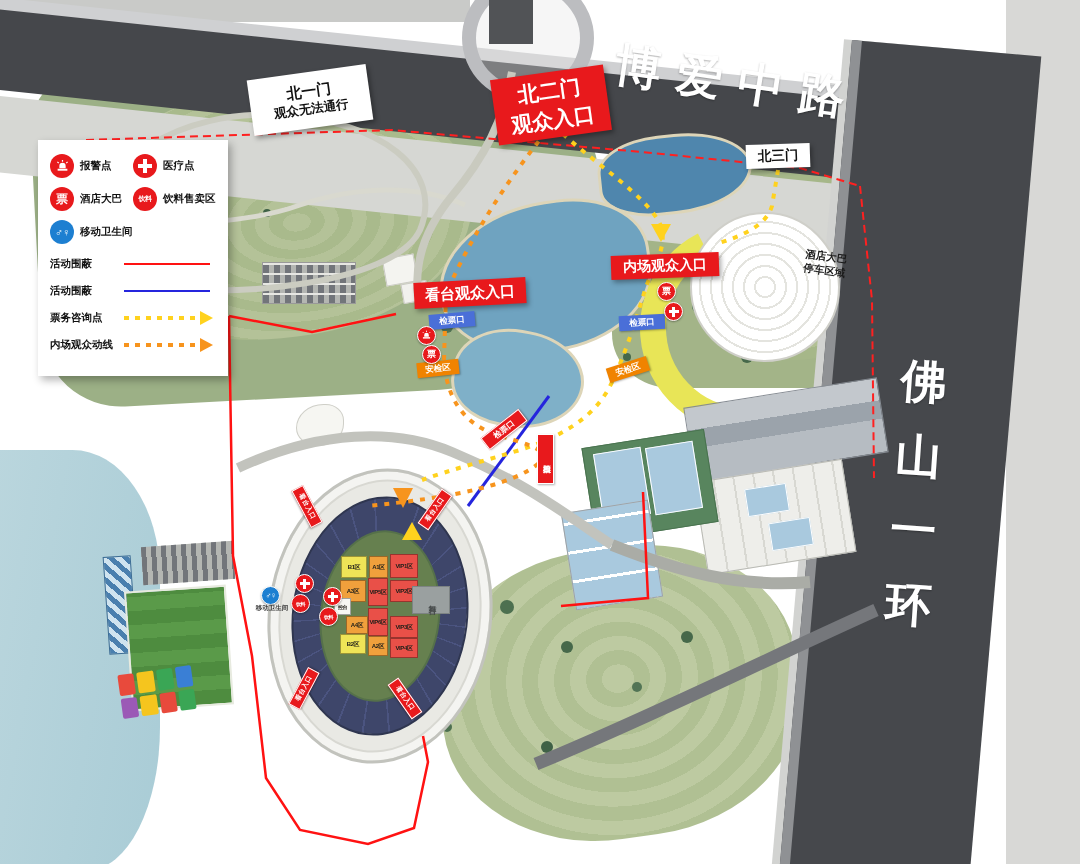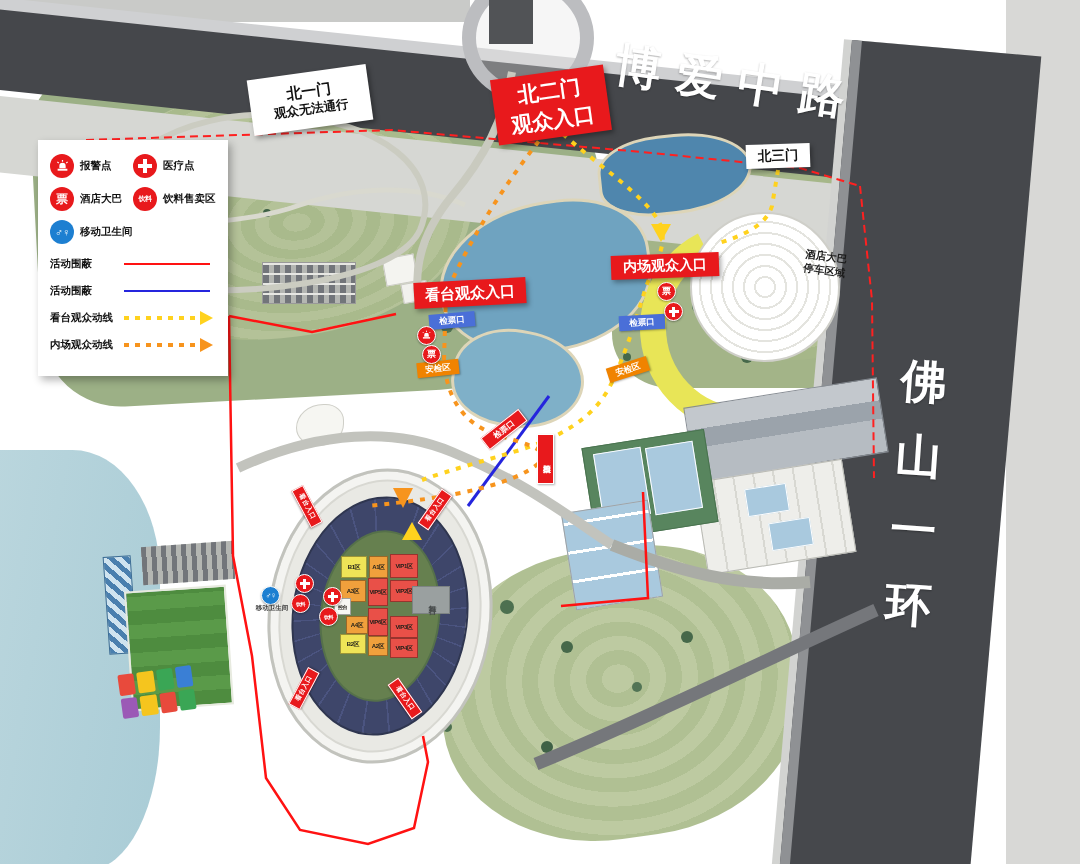--- a/index.html
+++ b/index.html
@@ -418,21 +418,21 @@
     </div>
     <div class="lg-line">
       <span class="lbl">活动围蔽</span>
       <span class="line-red"></span>
     </div>
     <div class="lg-line">
       <span class="lbl">活动围蔽</span>
       <span class="line-blue"></span>
     </div>
     <div class="lg-route">
-      <span class="lbl">看台观众动线</span>
+      <span class="lbl">票务咨询点</span>
       <span class="dots dots-yellow"></span>
       <span class="arrowhead ah-yellow"></span>
     </div>
     <div class="lg-route">
       <span class="lbl">内场观众动线</span>
       <span class="dots dots-orange"></span>
       <span class="arrowhead ah-orange"></span>
     </div>
   </div>
 

